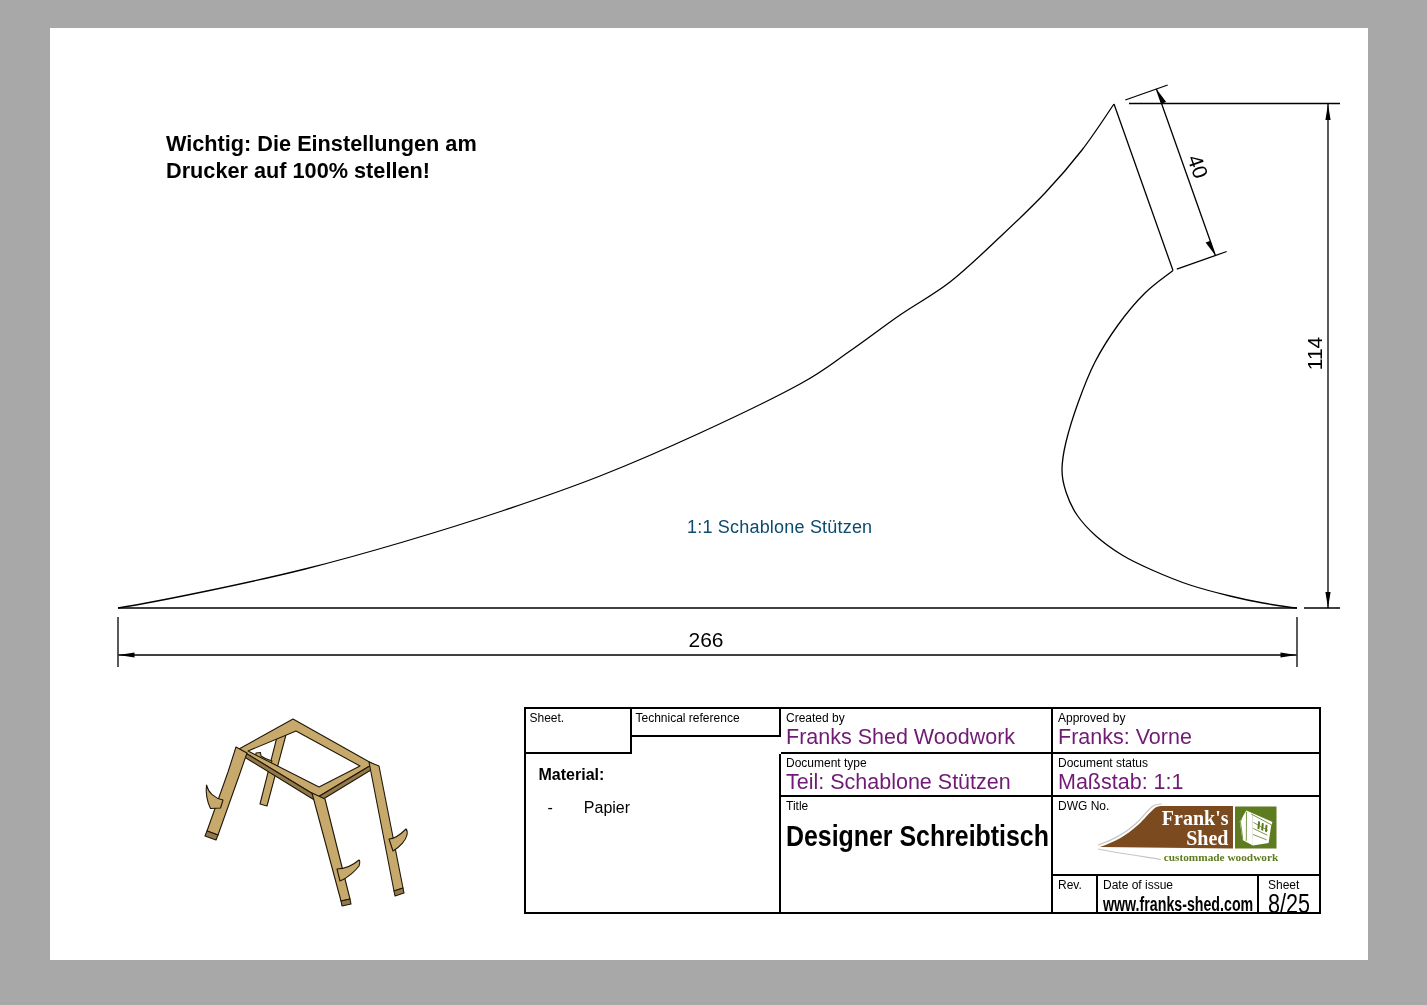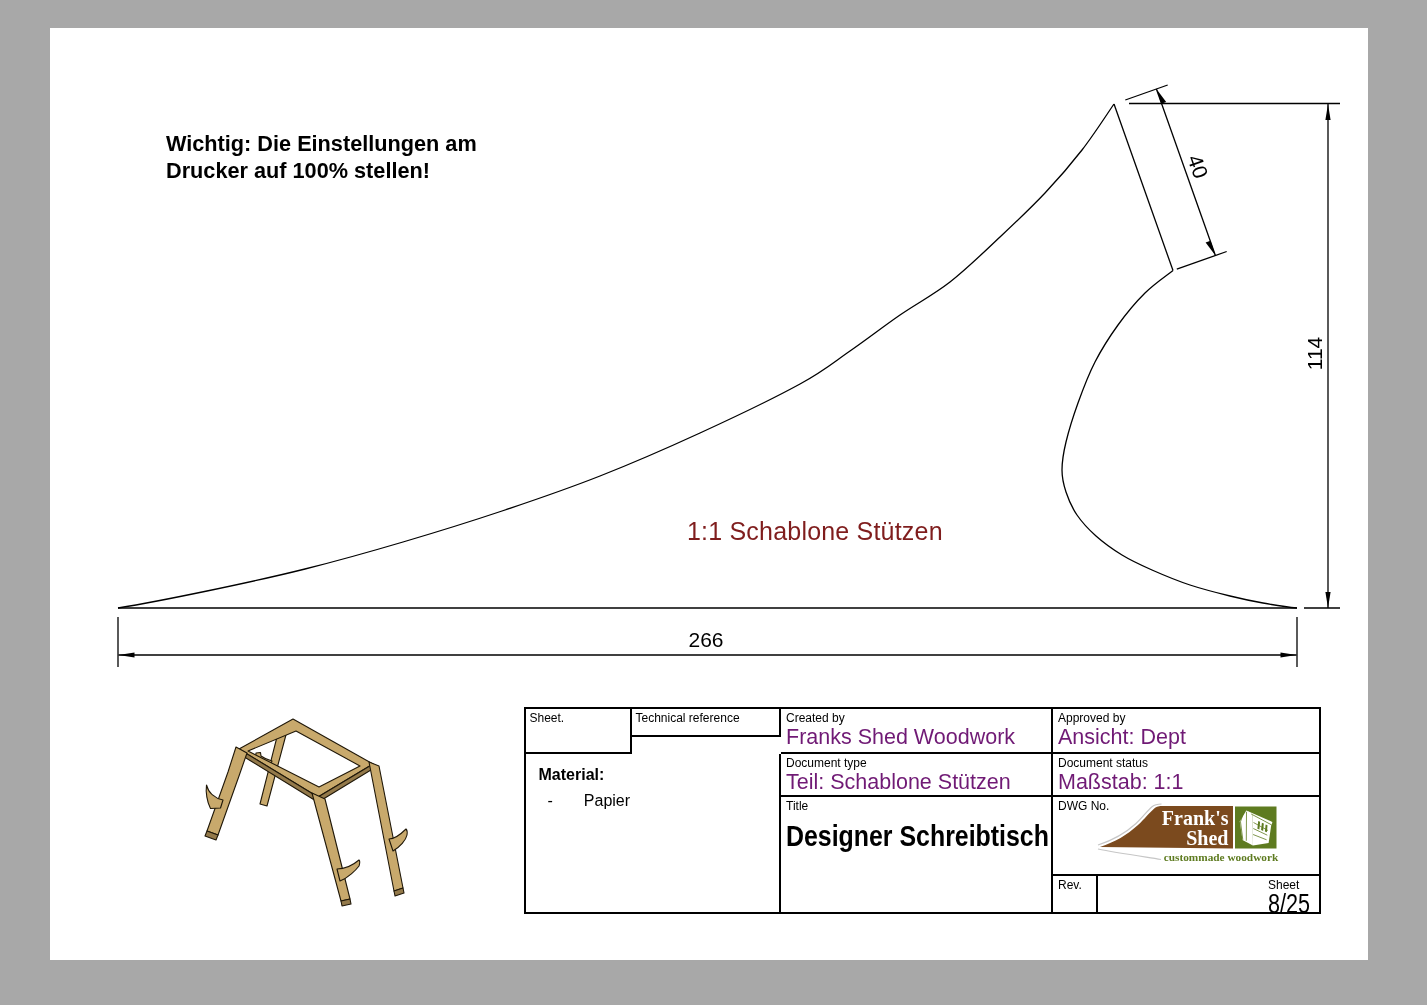--- a/index.html
+++ b/index.html
@@ -9,21 +9,21 @@
   .lbl{font-size:12px;color:#000;}
   .val{font-size:21.5px;color:#701a75;white-space:nowrap;}
 </style>
 </head>
 <body>
 
 <div class="abs" style="left:50px;top:28px;width:1318px;height:932px;background:#ffffff;"></div>
 
 <div class="abs" style="left:166px;top:130px;font-size:21.7px;font-weight:bold;color:#000;line-height:27px;">Wichtig: Die Einstellungen am<br>Drucker auf 100% stellen!</div>
 
-<div class="abs" style="left:687px;top:516.5px;font-size:25px;letter-spacing:0.2px;color:#7f1d1d;">1:1 Schablone Stützen</div>
+<div class="abs" style="left:687px;top:516.5px;font-size:18px;letter-spacing:0.2px;color:#0c4a6e;">1:1 Schablone Stützen</div>
 
 <svg class="abs" style="left:0;top:0;" width="1427" height="1005" viewBox="0 0 1427 1005">
 <g fill="none" stroke="#000" stroke-width="1.3">
 
 <path d="M 118.0 608.0 C 145.8 603.5 175.8 597.5 207.0 591.0 C 238.2 584.5 272.3 577.2 305.0 569.0 C 337.7 560.8 370.2 551.7 403.0 542.0 C 435.8 532.3 469.2 522.0 502.0 511.0 C 534.8 500.0 567.0 489.0 600.0 476.0 C 633.0 463.0 666.7 448.3 700.0 433.0 C 733.3 417.7 775.0 397.7 800.0 384.0 C 825.0 370.3 833.3 362.5 850.0 351.0 C 866.7 339.5 883.3 326.5 900.0 315.0 C 916.7 303.5 933.3 295.0 950.0 282.0 C 966.7 269.0 984.2 251.8 1000.0 237.0 C 1015.8 222.2 1031.3 207.5 1045.0 193.0 C 1058.7 178.5 1070.5 164.8 1082.0 150.0 C 1093.5 135.2 1106.3 115.2 1114.0 104.0"></path>
 
 <path d="M 1114 104 L 1173 270.5"></path>
 
 <path d="M 1173.0 270.5 C 1164.5 277.0 1154.2 283.9 1145.0 293.0 C 1135.8 302.1 1126.3 313.5 1118.0 325.0 C 1109.7 336.5 1101.7 349.0 1095.0 362.0 C 1088.3 375.0 1082.8 389.7 1078.0 403.0 C 1073.2 416.3 1068.7 430.8 1066.0 442.0 C 1063.3 453.2 1062.0 461.7 1062.0 470.0 C 1062.0 478.3 1063.5 484.5 1066.0 492.0 C 1068.5 499.5 1072.0 507.7 1077.0 515.0 C 1082.0 522.3 1088.5 529.3 1096.0 536.0 C 1103.5 542.7 1112.7 549.3 1122.0 555.0 C 1131.3 560.7 1140.7 565.0 1152.0 570.0 C 1163.3 575.0 1177.0 580.7 1190.0 585.0 C 1203.0 589.3 1217.8 593.0 1230.0 596.0 C 1242.2 599.0 1251.8 601.0 1263.0 603.0 C 1274.2 605.0 1286.7 607.0 1297.0 608.0"></path>
 
@@ -91,34 +91,35 @@
 </svg>
 
 <div class="abs" style="left:523.5px;top:706.5px;width:797.5px;height:207.5px;border:2px solid #000;">
 
 <div class="abs lbl" style="left:0;top:0;width:106px;height:45px;border-right:2px solid #000;border-bottom:2px solid #000;padding:2px 0 0 4px;">Sheet.</div>
 
 <div class="abs lbl" style="left:106px;top:0;width:149.5px;height:28px;border-right:2px solid #000;border-bottom:2px solid #000;padding:2px 0 0 4px;">Technical reference</div>
 
 <div class="abs lbl" style="left:255.5px;top:0;width:272px;height:45px;border-right:2px solid #000;border-bottom:2px solid #000;padding:2px 0 0 5px;">Created by<div class="val" style="margin-top:0px;">Franks Shed Woodwork</div></div>
 
-<div class="abs lbl" style="left:527.5px;top:0;width:266px;height:45px;border-bottom:2px solid #000;padding:2px 0 0 5px;">Approved by<div class="val" style="margin-top:0px;">Ansicht: Dept</div></div>
+<div class="abs lbl" style="left:527.5px;top:0;width:266px;height:45px;border-bottom:2px solid #000;padding:2px 0 0 5px;">Approved by<div class="val" style="margin-top:0px;">Franks: Vorne</div></div>
 
-<div class="abs" style="left:0;top:45px;width:255.5px;height:158.5px;border-right:2px solid #000;font-size:16px;padding:12px 0 0 13px;"><b>Material:</b><div style="margin-top:8px;">&nbsp;&nbsp;-&nbsp;&nbsp;&nbsp;&nbsp;&nbsp;&nbsp;&nbsp;Papier</div></div>
+<div class="abs" style="left:0;top:45px;width:255.5px;height:158.5px;border-right:2px solid #000;font-size:16px;padding:12px 0 0 13px;"><b>Material:</b><div style="margin-top:15px;">&nbsp;&nbsp;-&nbsp;&nbsp;&nbsp;&nbsp;&nbsp;&nbsp;&nbsp;Papier</div></div>
 
 <div class="abs lbl" style="left:255.5px;top:45px;width:272px;height:43px;border-right:2px solid #000;border-bottom:2px solid #000;padding:2px 0 12px 5px;">Document type<div class="val" style="margin-top:0px;">Teil: Schablone Stützen</div></div>
 
 <div class="abs lbl" style="left:527.5px;top:45px;width:266px;height:43px;border-bottom:2px solid #000;padding:2px 0 0 5px;">Document status<div class="val" style="margin-top:0px;">Maßstab: 1:1</div></div>
 
 <div class="abs lbl" style="left:255.5px;top:88px;width:272px;height:115.5px;border-right:2px solid #000;padding:2px 0 0 5px;">Title<div style="font-size:30px;font-weight:bold;margin-top:6px;white-space:nowrap;transform:scaleX(0.83);transform-origin:0 0;">Designer Schreibtisch</div></div>
 
 <div class="abs lbl" style="left:527.5px;top:88px;width:266px;height:79px;border-bottom:2px solid #000;padding:2px 0 0 5px;">DWG No.</div>
 
 <div class="abs lbl" style="left:527.5px;top:167px;width:45px;height:36.5px;border-right:2px solid #000;padding:2px 0 0 5px;">Rev.</div>
 
+<div class="abs lbl" style="left:572.5px;top:167px;width:161px;height:36.5px;border-right:2px solid #000;padding:2px 0 0 5px;">Date of issue<div style="font-size:20px;font-weight:bold;white-space:nowrap;transform:scaleX(0.71);transform-origin:0 0;margin-top:1px;">www.franks-shed.com</div></div>
 
 <div class="abs lbl" style="left:733.5px;top:167px;width:60px;height:36.5px;padding:2px 0 0 9px;">Sheet<div style="font-size:27px;margin-top:-3px;transform:scaleX(0.8);transform-origin:0 0;">8/25</div></div>
 </div>
 
 <svg class="abs" style="left:1097px;top:795px;" width="198" height="74" viewBox="0 0 198 74">
 
 <path d="M 3 52 C 18 47 30 40 41 30 C 48 23.5 52 18 57 13.7 C 60 11.2 62 11 66 11 L 136 11 L 136 53.5 L 3 52 Z" fill="#7b4a1e"></path>
 <path d="M 1 50 C 15 45.5 28 38.5 39 28.5 C 46 22 50 16 55 11.7 C 58 9.3 60.5 9 64.5 9" fill="none" stroke="#c6c6c6" stroke-width="1.2"></path>
 <path d="M 1 54 C 18 57.5 42 61 64 64.5" fill="none" stroke="#c6c6c6" stroke-width="1.2"></path>
 

